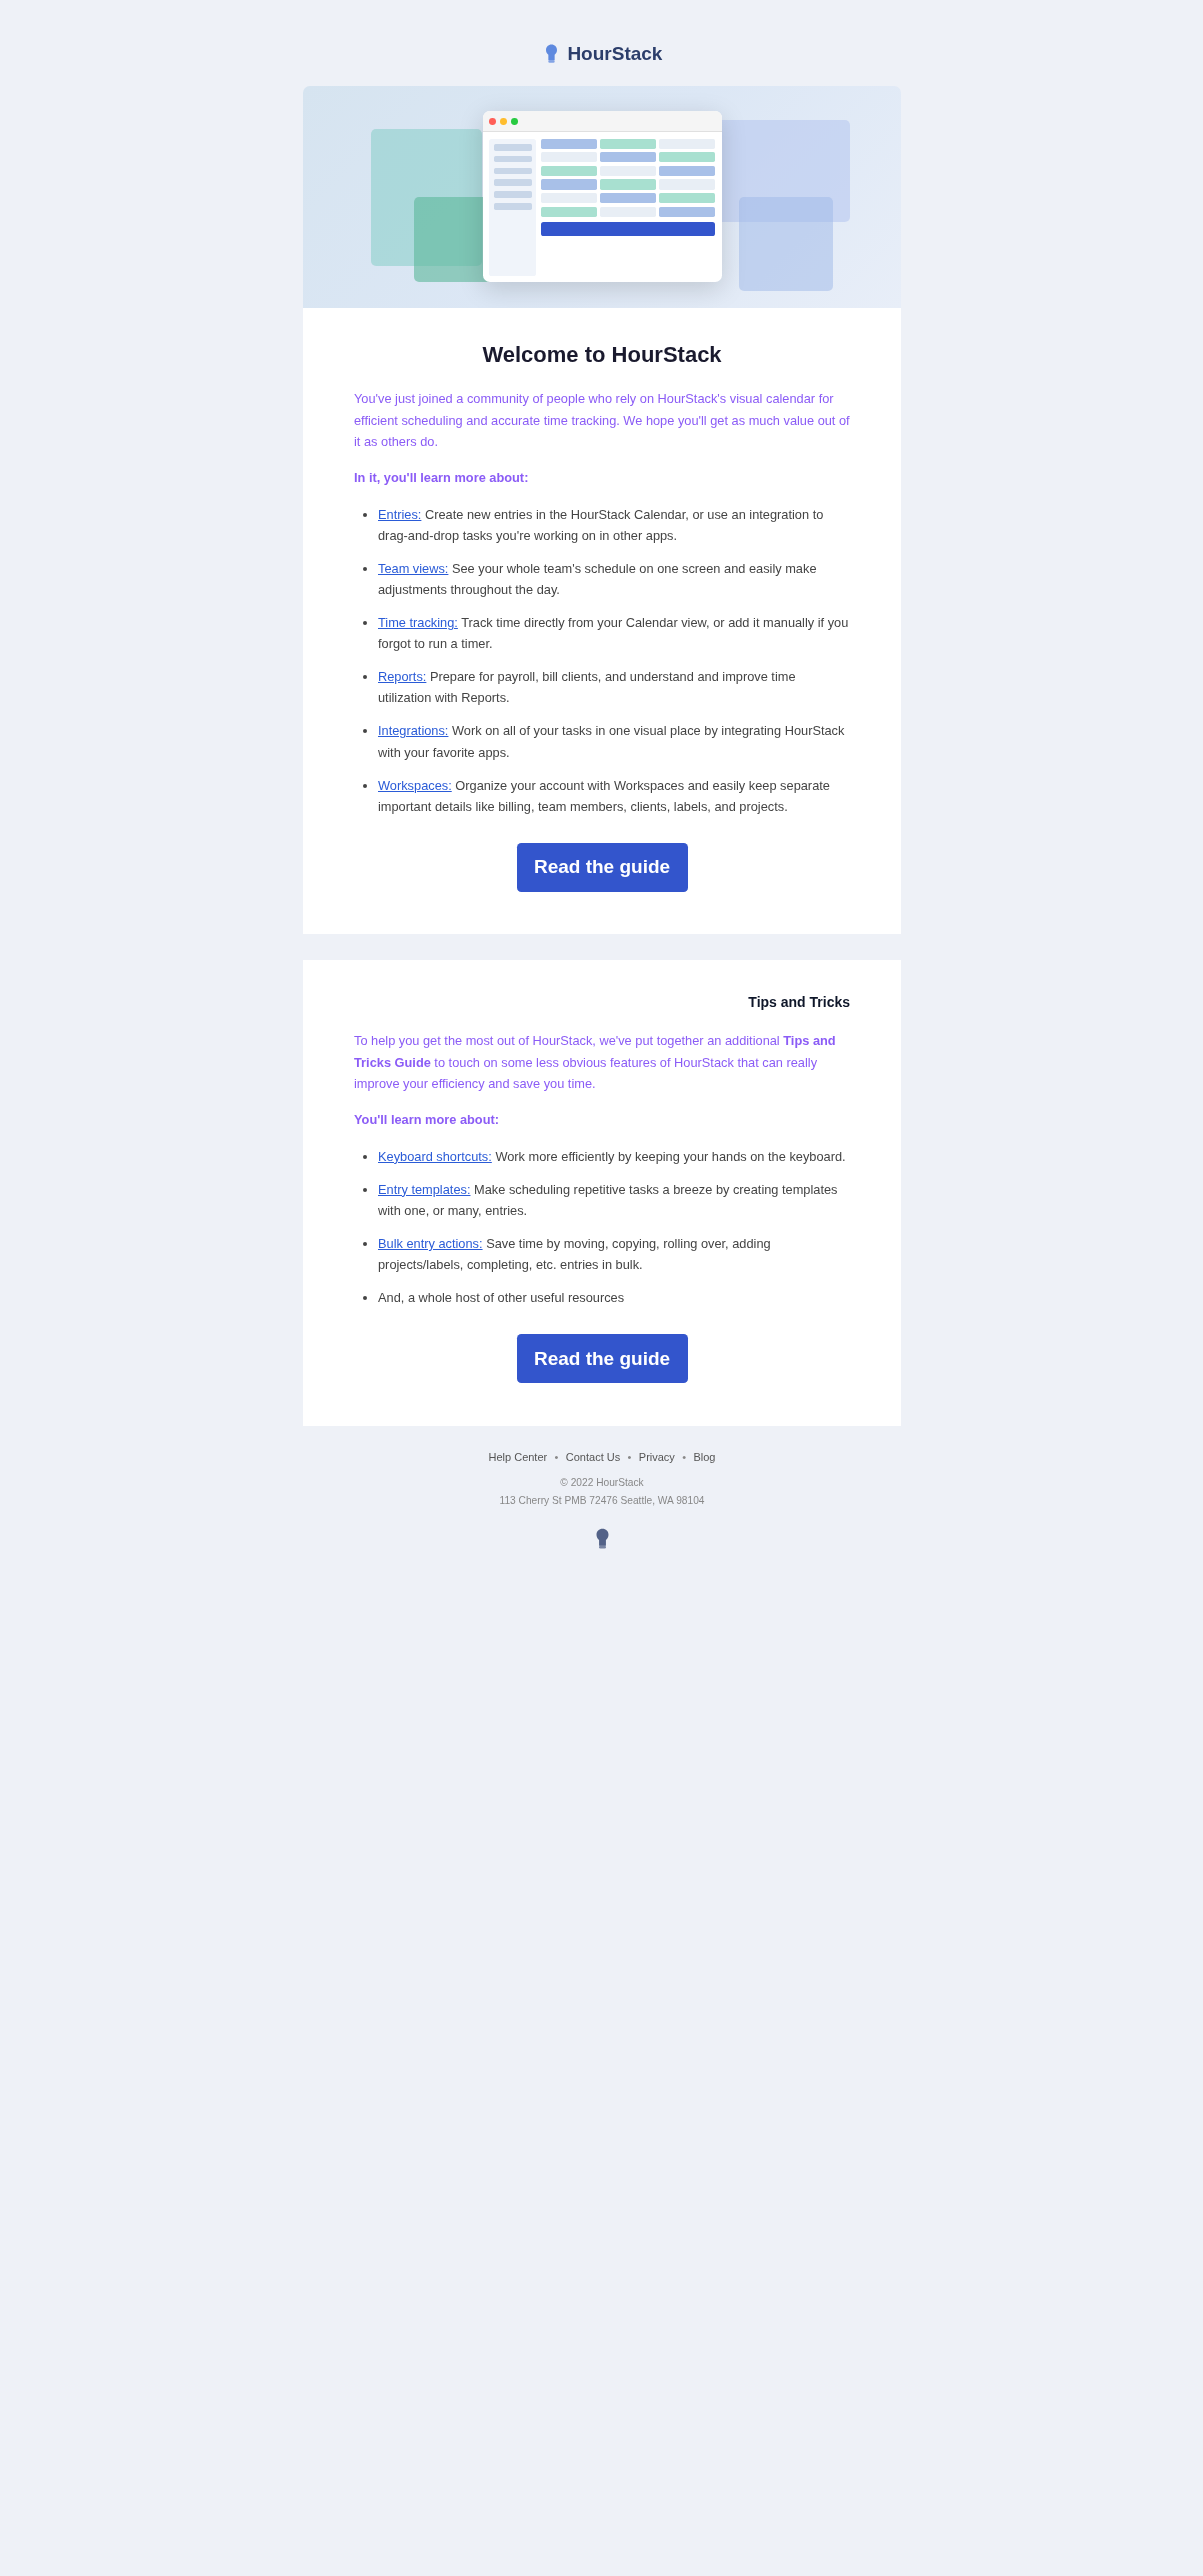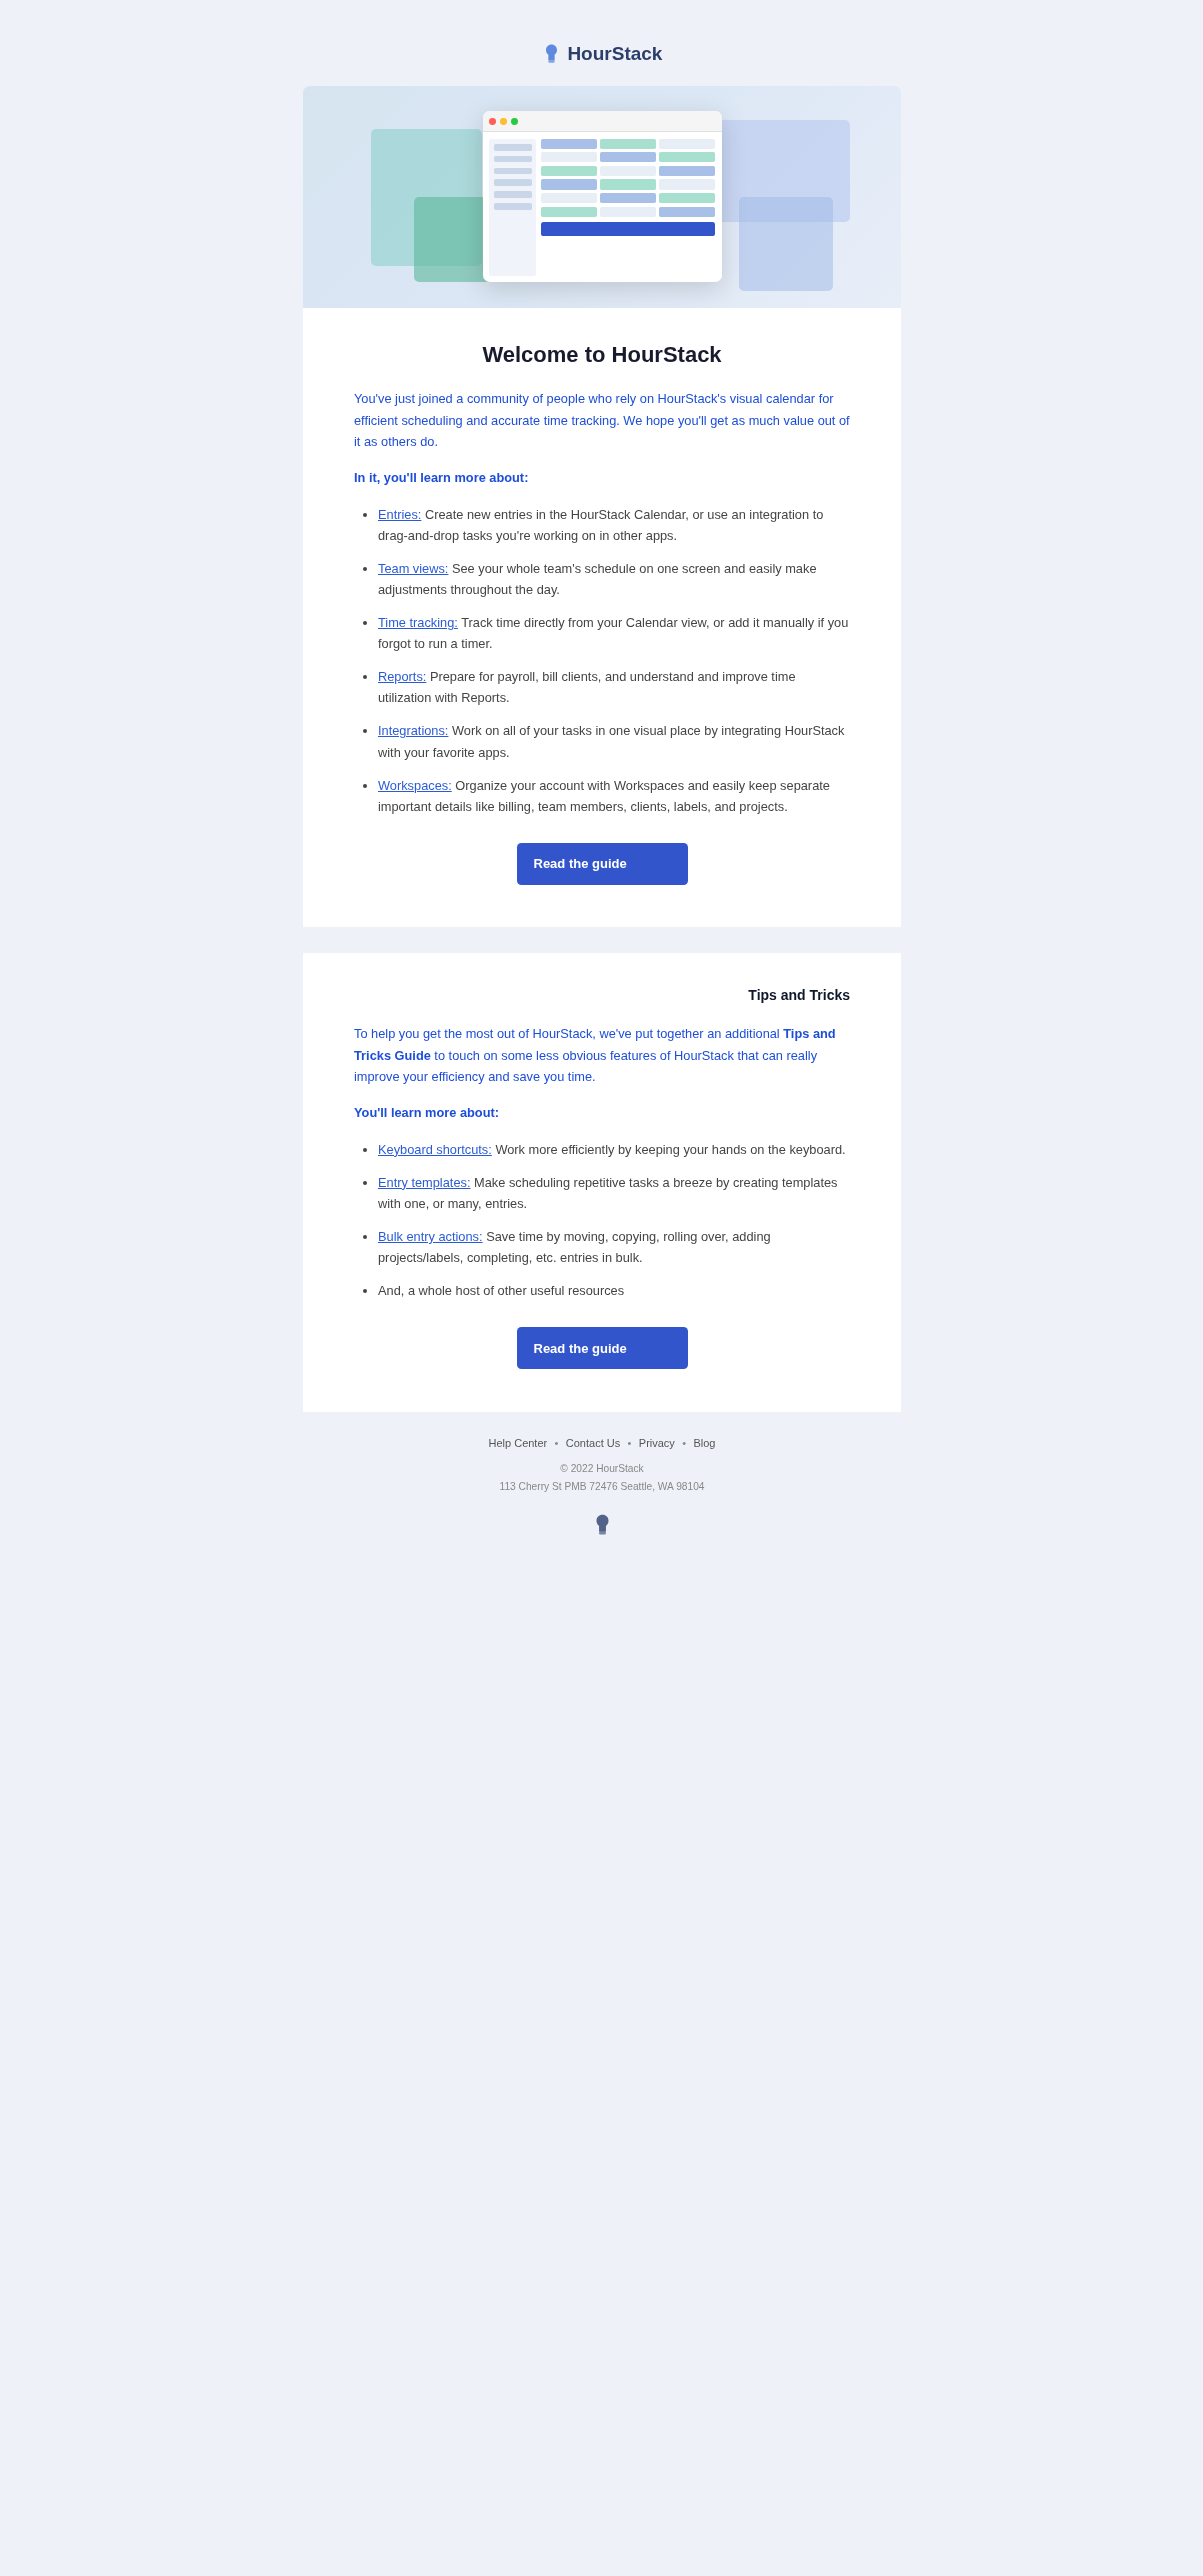--- a/index.html
+++ b/index.html
@@ -190,21 +190,21 @@
     .content-card h2 {
       font-size: 14px;
       font-weight: bold;
       color: #0f172a;
       text-align: right;
       margin-bottom: 20.5px;
     }
 
     .content-card p {
       line-height: 1.65;
-      color: #1d4ed8;
+      color: #8b5cf6;
       margin-bottom: 15.4px;
       font-size: 12.8px;
     }
 
     .section-subheading {
       font-weight: bold;
       color: #222;
       margin-bottom: 12px;
       font-size: 12.8px;
     }
@@ -230,22 +230,23 @@
       color: #2a5bd7;
       text-decoration: underline;
     }
 
     .btn-read-guide {
       display: block;
       width: 171px;
       margin: 25.6px auto 8.5px;
       background: #3355cc;
       color: white;
-      font-size: 13px;
-      font-weight: bold;
+      font-size: 19px;
+      font-weight: bold;
+      text-align: center;
       padding: 13.7px 17px;
       border-radius: 4.3px;
       border: none;
       cursor: pointer;
       text-decoration: none;
     }
 
     
     .footer {
       background: #eef1f7;

